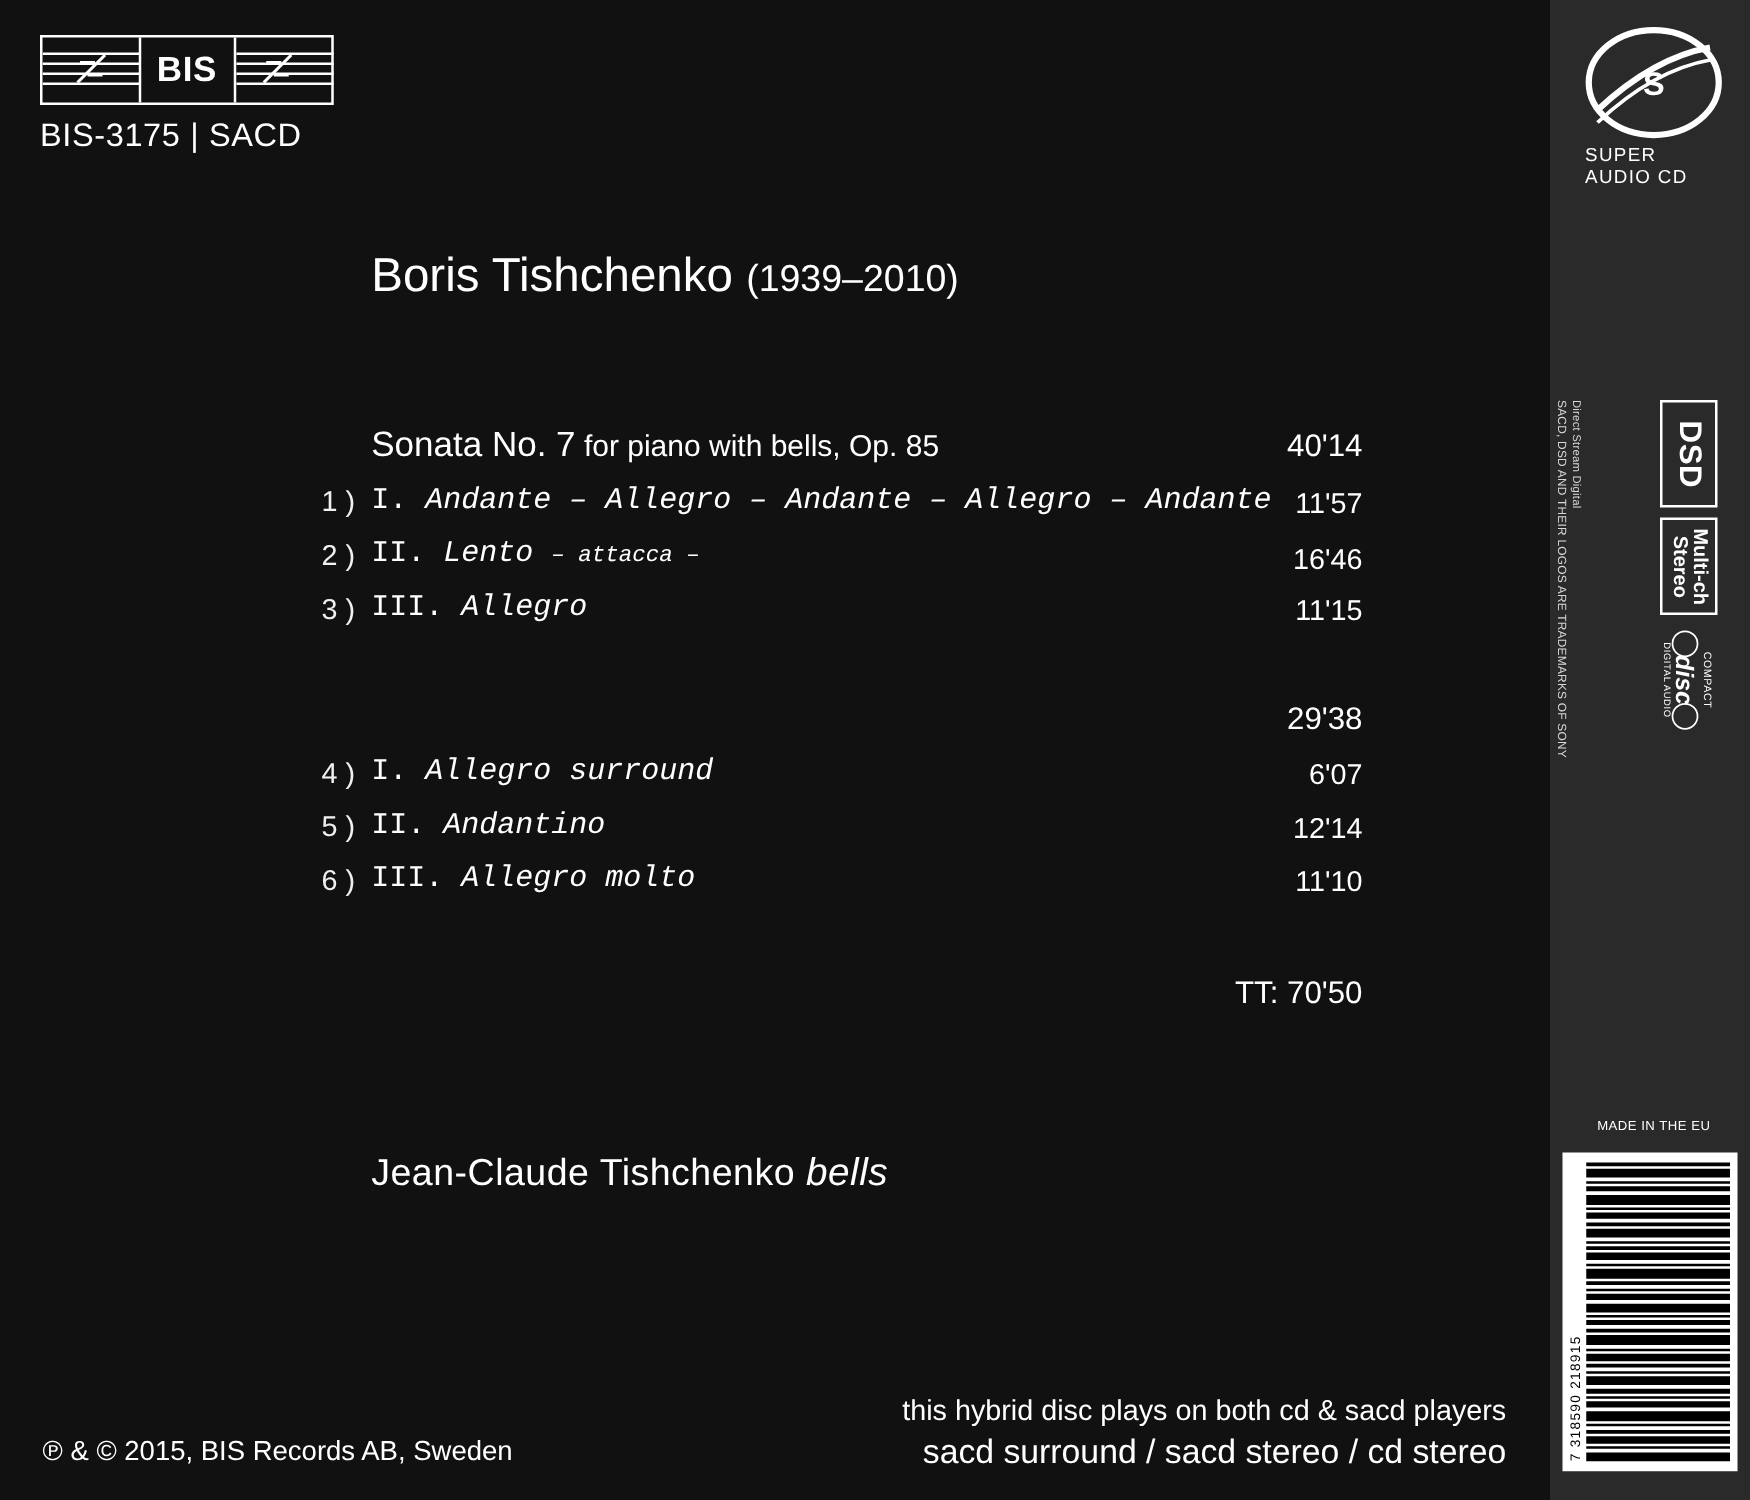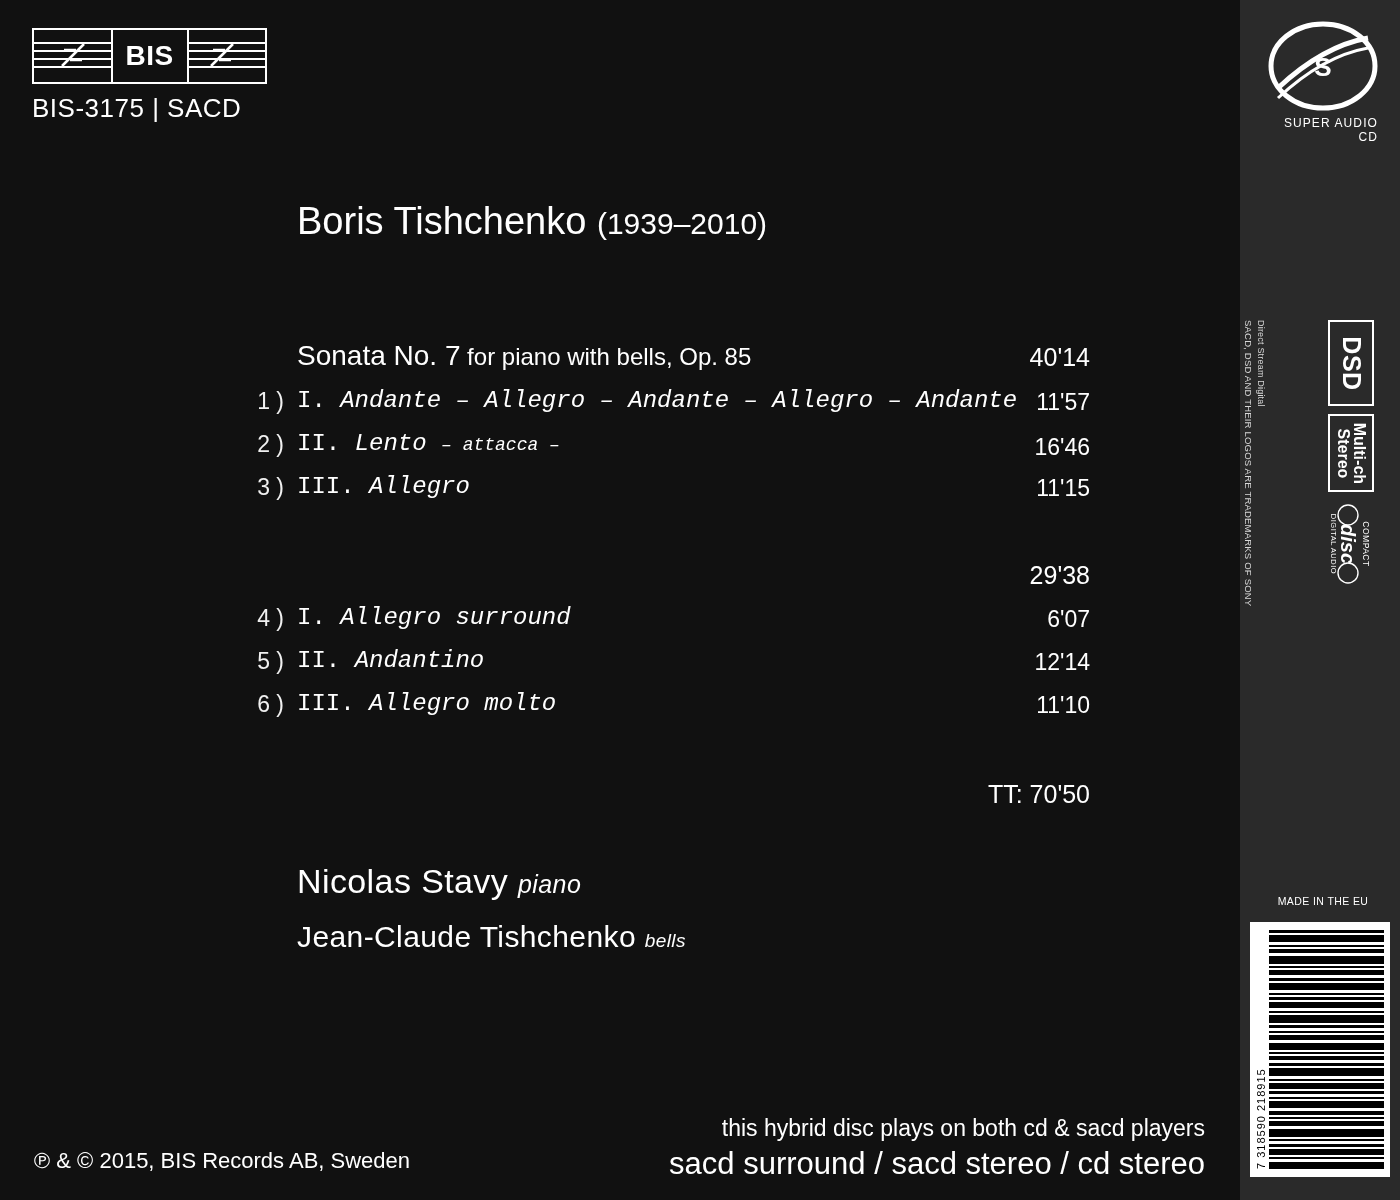--- a/index.html
+++ b/index.html
@@ -28,23 +28,23 @@
     width: 110px; height: 130px;
     color: #ffffff;
   }
   .sacd-logo .ring {
     position: relative;
     width: 110px; height: 92px;
   }
   .sacd-logo svg { display: block; }
   .sacd-caption {
     margin-top: 4px;
-    font-size: 12px;
+    font-size: 15px;
     letter-spacing: 1.1px;
-    text-align: right;
+    text-align: left;
     color: #ffffff;
   }
   
   .tm-text {
     position: absolute;
     left: 14px;
     top: 320px;
     width: 260px;
     transform: rotate(90deg);
     transform-origin: left top;
@@ -232,32 +232,32 @@
   }
   .performer {
     position: absolute;
     left: 297px;
     font-size: 34px;
     white-space: nowrap;
     letter-spacing: 0.4px;
   }
   .performer .role { font-size: 25px; font-style: italic; }
   .performer.p2 { font-size: 30px; }
-  .performer.p2 .role { font-size: 19px; }
+  .performer.p2 .role { font-size: 31px; }
   .hybrid1 {
     position: absolute;
     right: 195px; top: 1115px;
     font-size: 23px;
     text-align: center;
     white-space: nowrap;
   }
   .hybrid2 {
     position: absolute;
     right: 195px; top: 1146px;
-    font-size: 31px;
+    font-size: 27px;
     text-align: right;
     white-space: nowrap;
   }
   .copyright {
     position: absolute;
     left: 34px; top: 1148px;
     font-size: 22px;
     white-space: nowrap;
   }
 </style>
@@ -438,24 +438,20 @@
 
   <div class="trk-num" style="top:691px">6 )</div>
   <div class="trk-title" style="top:690px">
     <span>III.</span>
     <i>Allegro molto</i>
   </div>
   <div class="trk-dur" style="top:692px">11'10</div>
 
   <div class="tt">TT: 70'50</div>
 
-  <div class="performer" style="top:862px">
-    <span>Nicolas Stavy</span>
-    <span class="role">piano</span>
-  </div>
   <div class="performer p2" style="top:920px">
     <span>Jean-Claude Tishchenko</span>
     <span class="role">bells</span>
   </div>
 
   <div class="hybrid1">this hybrid disc plays on both cd &amp; sacd players</div>
   <div class="hybrid2">sacd surround / sacd stereo / cd stereo</div>
   <div class="copyright">℗ &amp; © 2015, BIS Records AB, Sweden</div>
 
 </div>

